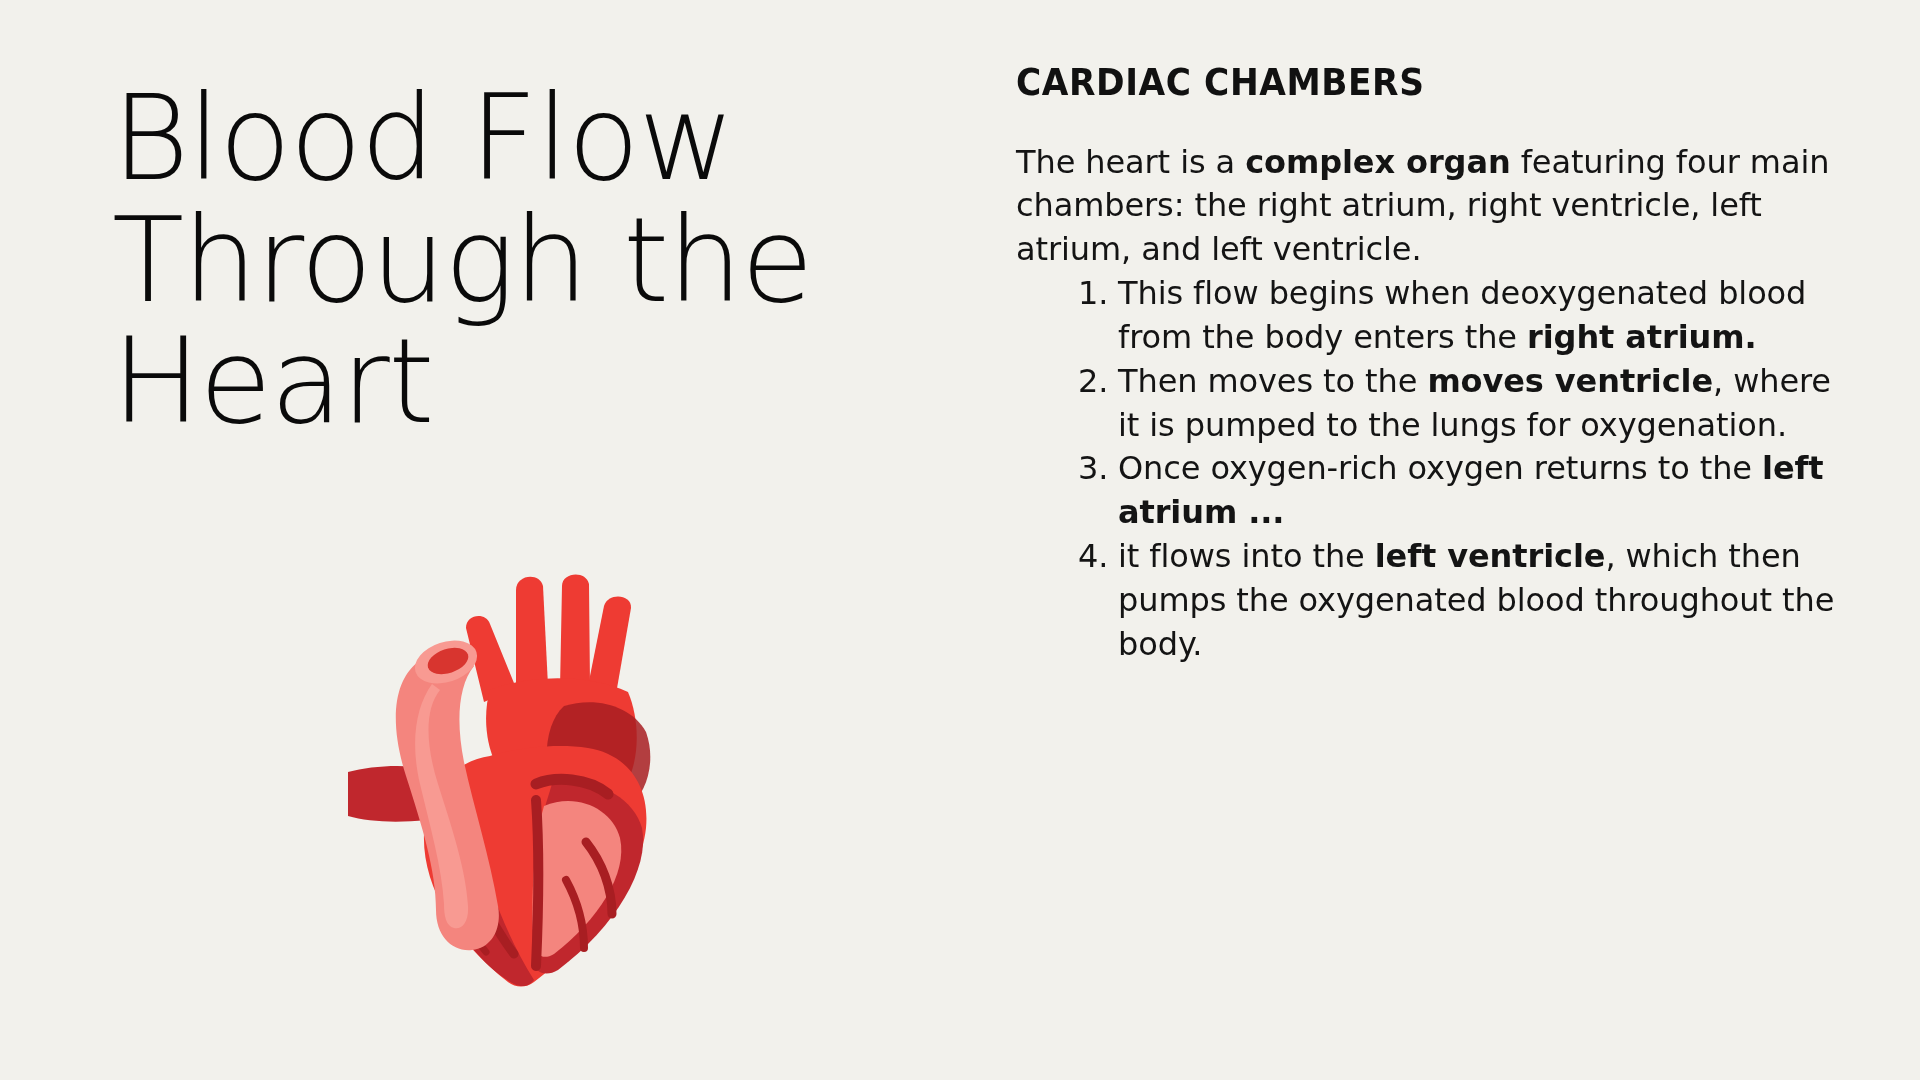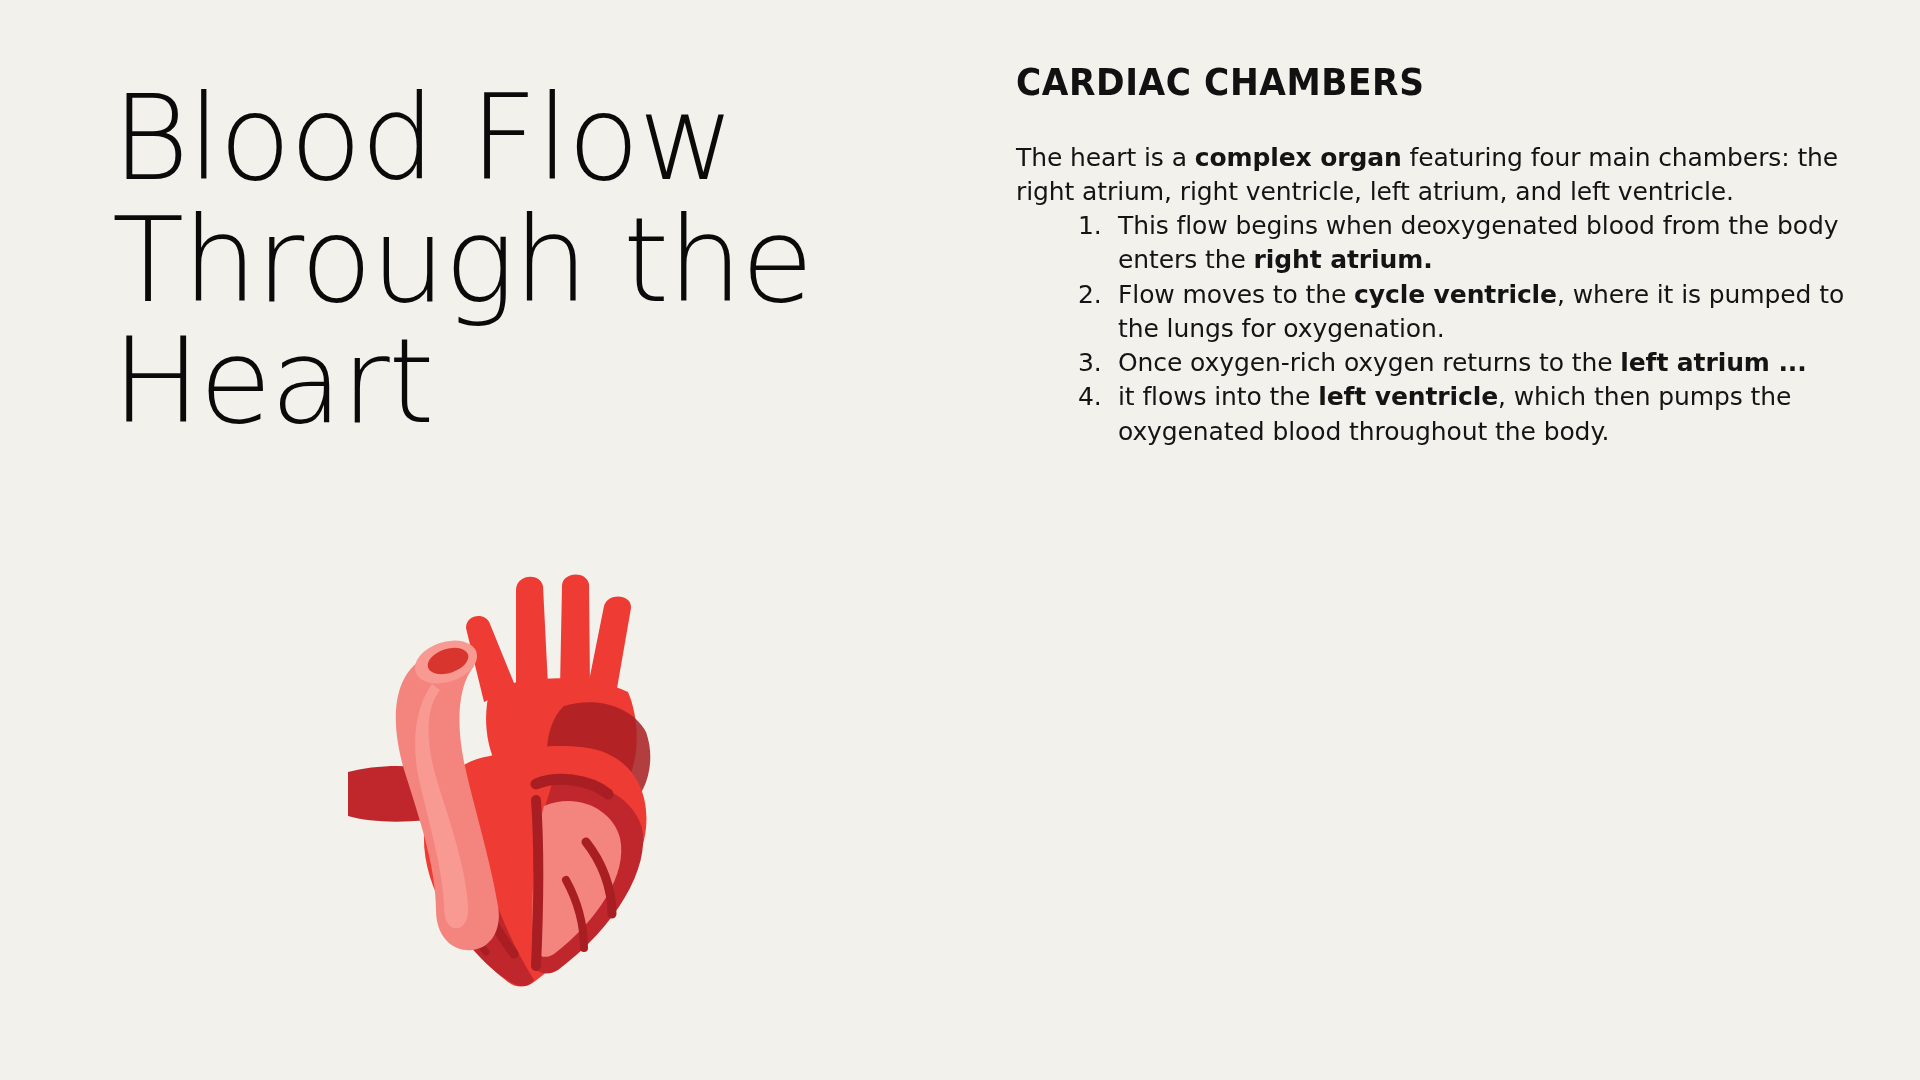--- a/index.html
+++ b/index.html
@@ -75,21 +75,21 @@
     font-size: 37px;
     line-height: 1.15;
     letter-spacing: 0.6px;
     color: #111111;
     transform: scaleX(0.93);
     transform-origin: left center;
   }
 
   .body-text {
     font-family: "DejaVu Sans", sans-serif;
-    font-size: 25px;
+    font-size: 32px;
     line-height: 1.37;
     color: #141414;
     letter-spacing: -0.1px;
   }
 
   .intro-para {
     margin: 0;
   }
 
   .steps {
@@ -187,21 +187,21 @@
 
     <div class="section-heading">CARDIAC CHAMBERS</div>
 
     <div class="body-text">
 
       <p class="intro-para"><span>The heart is a </span><b>complex organ</b><span> featuring four main chambers: the right atrium, right ventricle, left atrium, and left ventricle.</span></p>
 
       <ol class="steps">
         <li><span>This flow begins when deoxygenated blood from the body enters the </span><b>right atrium.</b><span></span></li>
 
-        <li><span>Flow moves to the </span><b>cycle ventricle</b><span>, where it is pumped to the lungs for oxygenation.</span></li>
+        <li><span>Then moves to the </span><b>moves ventricle</b><span>, where it is pumped to the lungs for oxygenation.</span></li>
 
         <li><span>Once oxygen-rich oxygen returns to the </span><b>left atrium ...</b><span></span></li>
 
         <li><span>it flows into the </span><b>left ventricle</b><span>, which then pumps the oxygenated blood throughout the body.</span></li>
       </ol>
 
 
     </div>
   </div>
 

